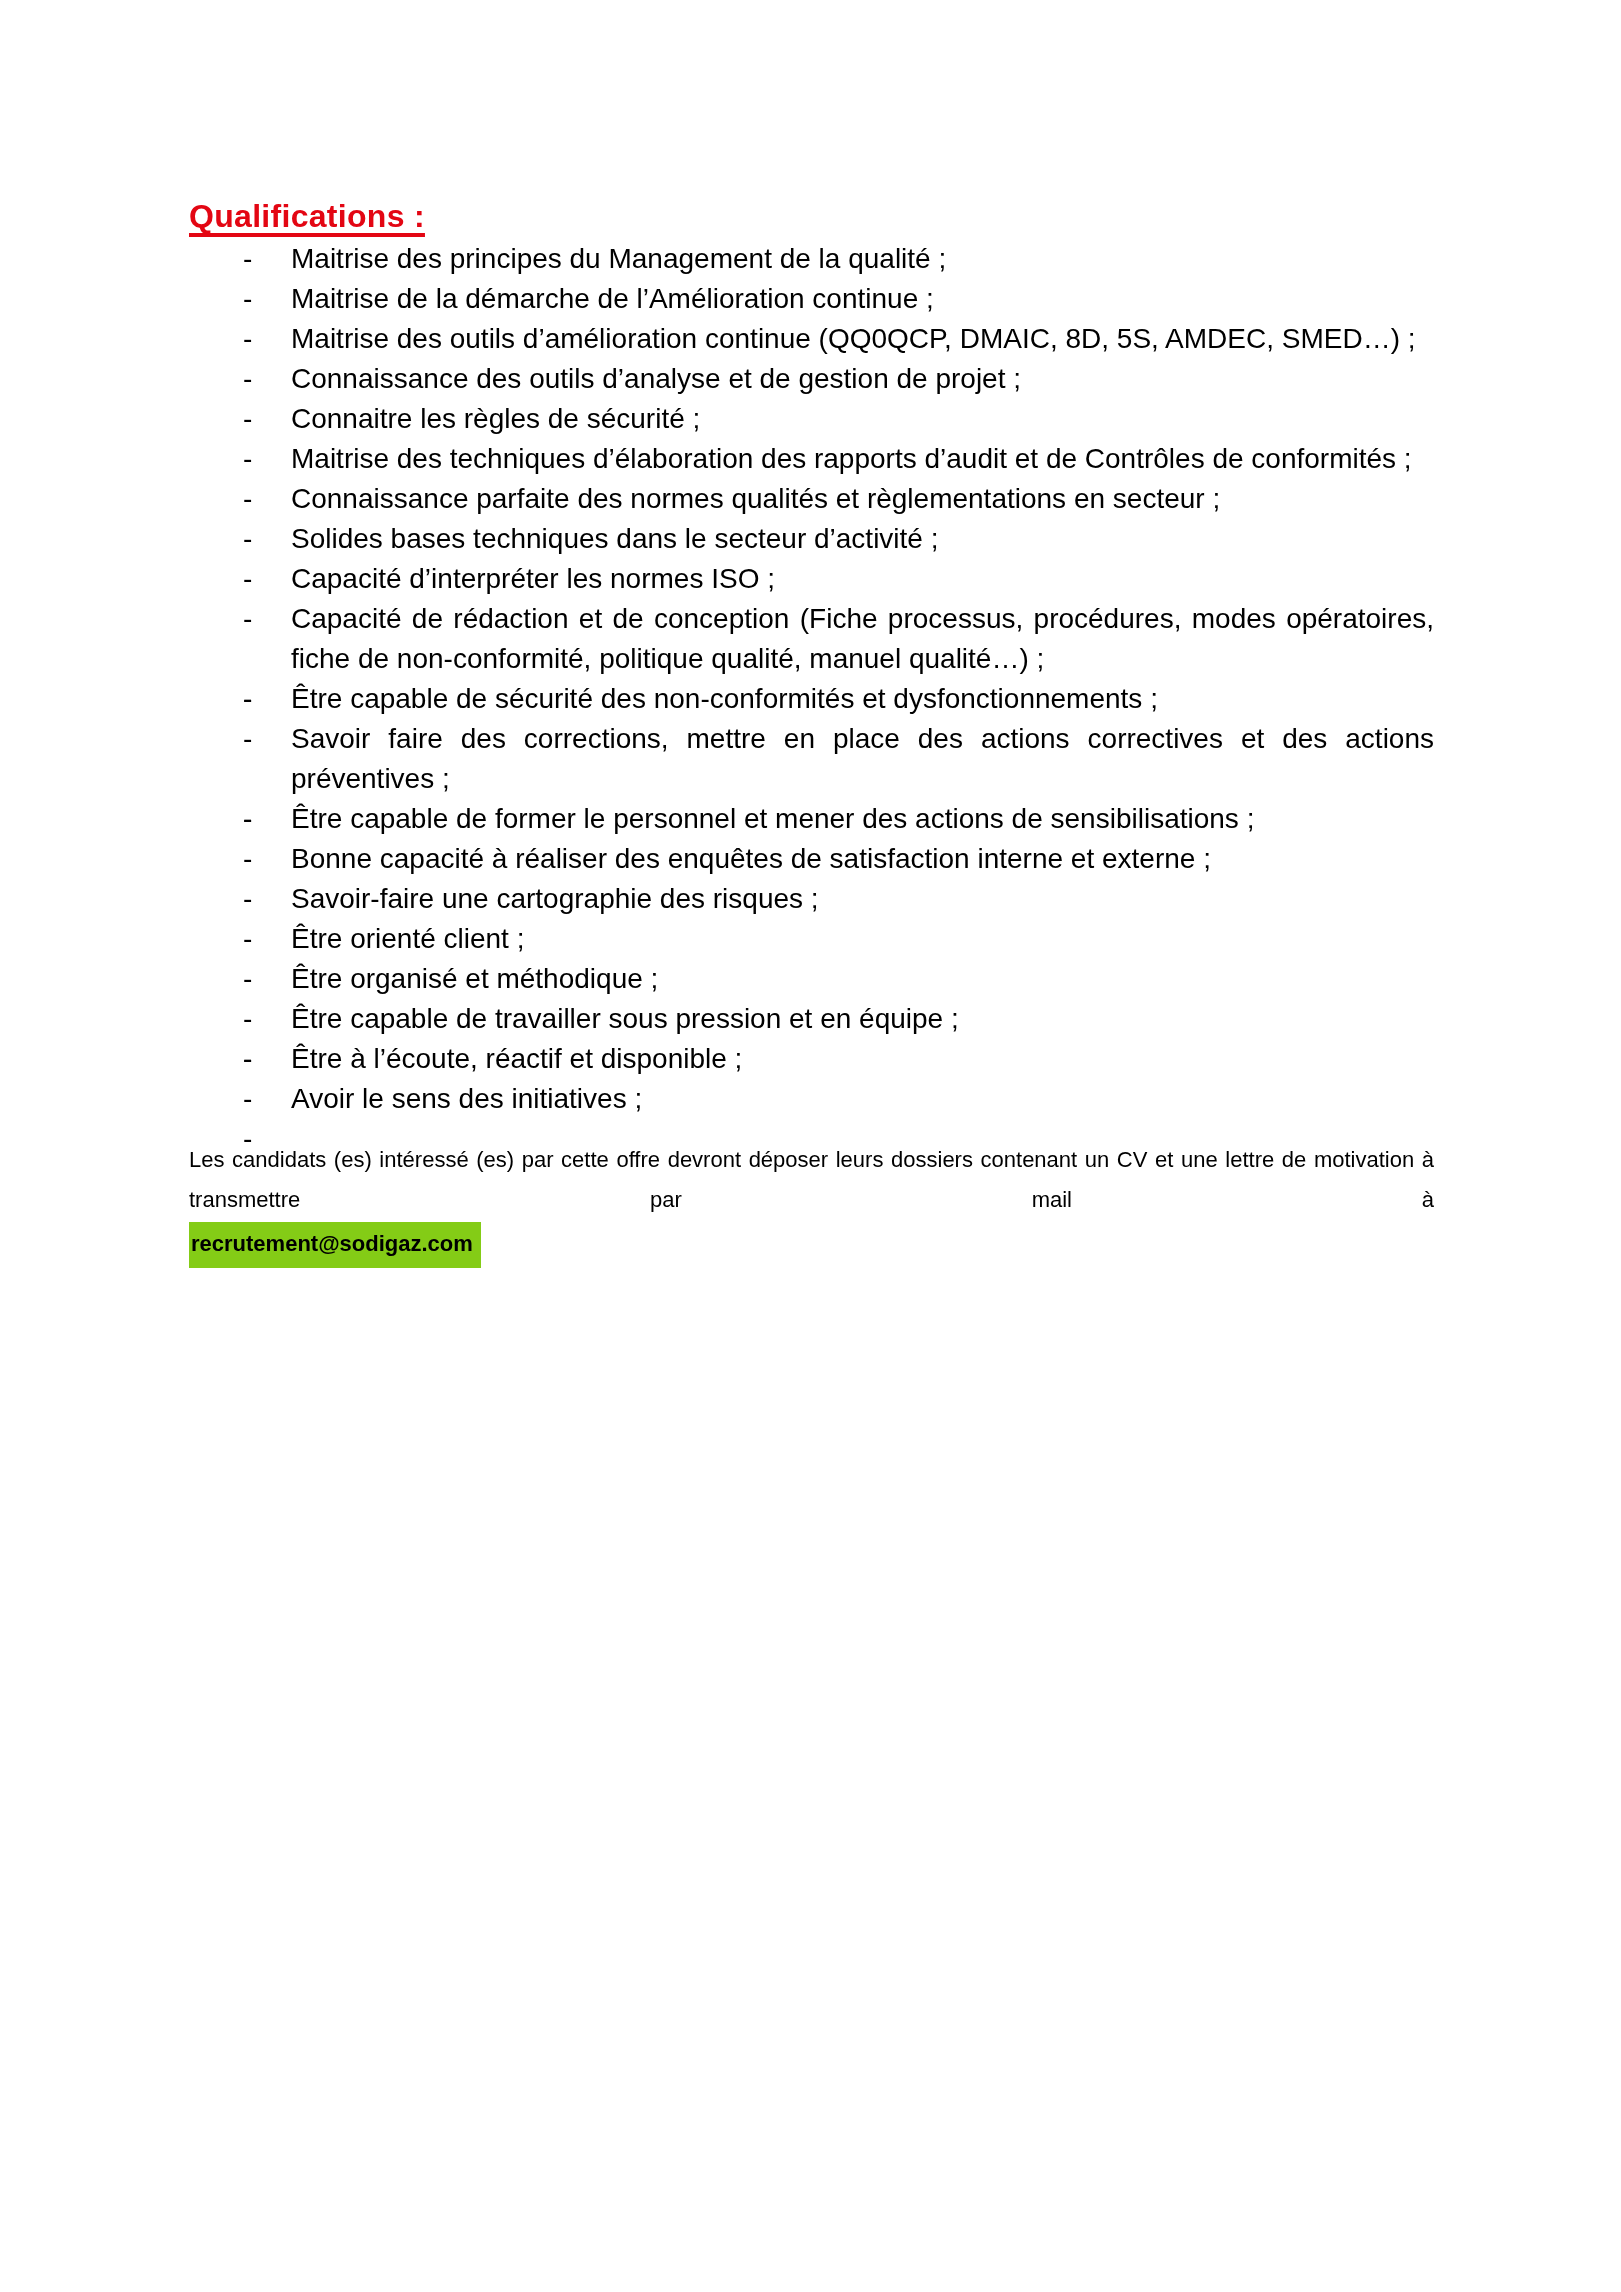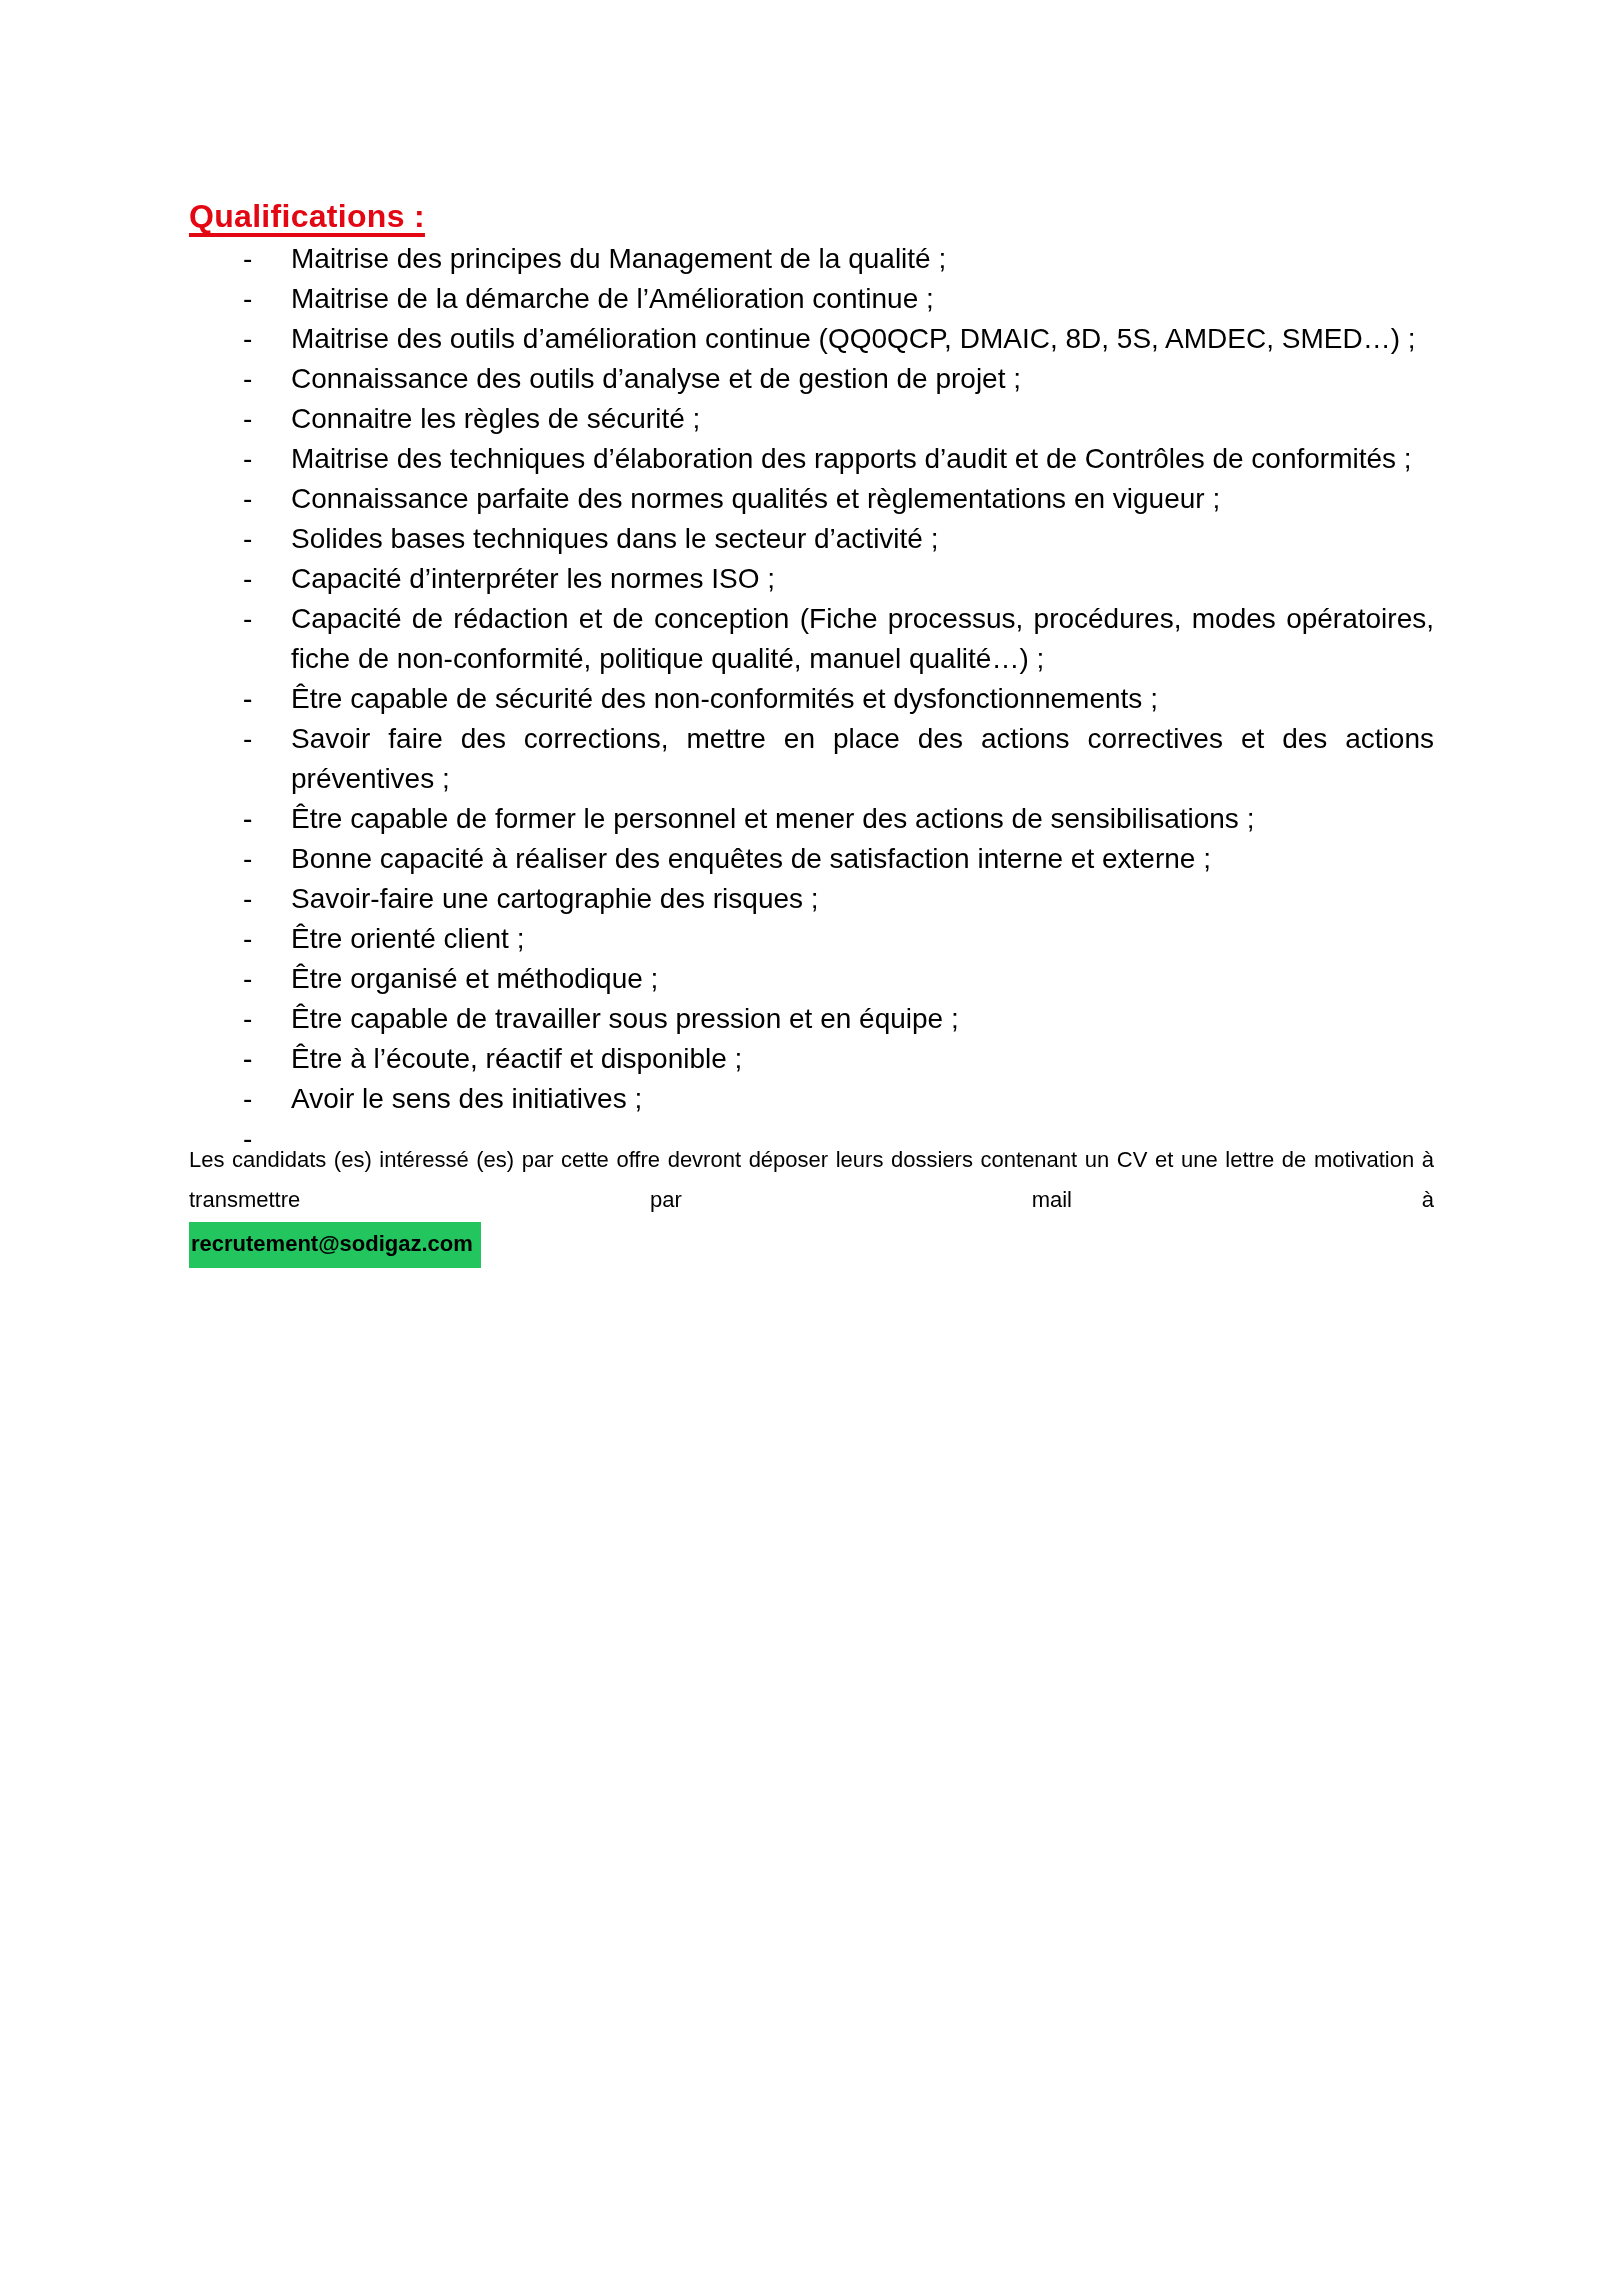--- a/index.html
+++ b/index.html
@@ -109,21 +109,21 @@
     <span class="item-text">Connaitre les règles de sécurité ;</span>
   </li>
 
   <li class="qual-item">
     <span class="dash">-</span>
     <span class="item-text">Maitrise des techniques d’élaboration des rapports d’audit et de Contrôles de conformités ;</span>
   </li>
 
   <li class="qual-item">
     <span class="dash">-</span>
-    <span class="item-text">Connaissance parfaite des normes qualités et règlementations en vigueur ;</span>
+    <span class="item-text">Connaissance parfaite des normes qualités et règlementations en secteur ;</span>
   </li>
 
   <li class="qual-item">
     <span class="dash">-</span>
     <span class="item-text">Solides bases techniques dans le secteur d’activité ;</span>
   </li>
 
   <li class="qual-item">
     <span class="dash">-</span>
     <span class="item-text">Capacité d’interpréter les normes ISO ;</span>
@@ -195,18 +195,18 @@
     <span class="dash">-</span>
     <span class="item-text">Avoir le sens des initiatives ;</span>
   </li>
 
   <li class="qual-item">
     <span class="dash">-</span>
   </li>
 </ul>
 
     <p class="closing">
-      <span>Les candidats (es) intéressé (es) par cette offre devront déposer leurs dossiers contenant un CV et une lettre de motivation à transmettre par mail à </span><span class="email" style="background: #22c55e;">recrutement@sodigaz.com</span>
+      <span>Les candidats (es) intéressé (es) par cette offre devront déposer leurs dossiers contenant un CV et une lettre de motivation à transmettre par mail à </span><span class="email" style="background: #84cc16;">recrutement@sodigaz.com</span>
     </p>
 
   </div>
 </div>
 
 
 </body></html>

